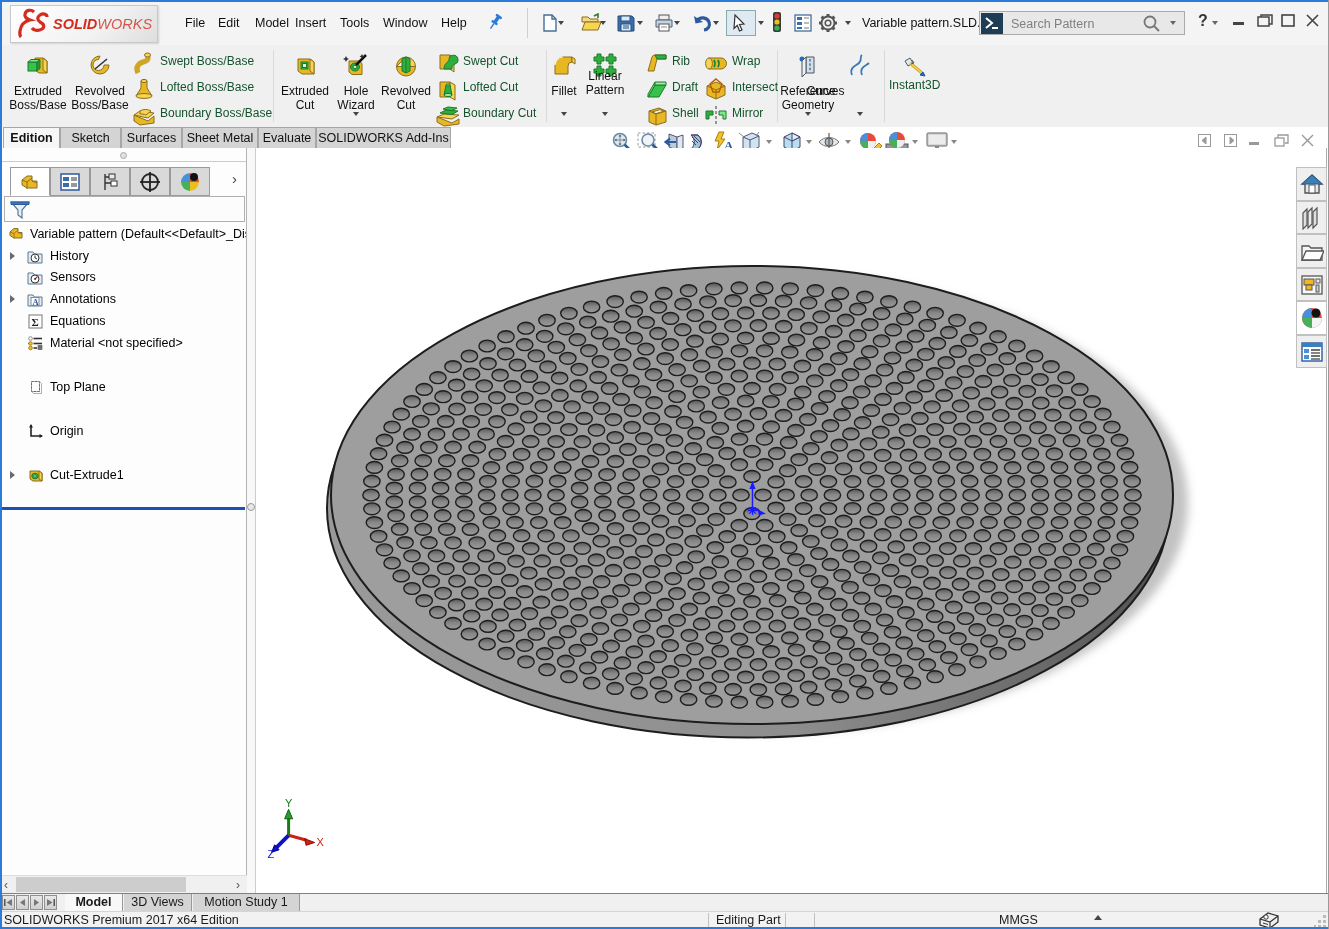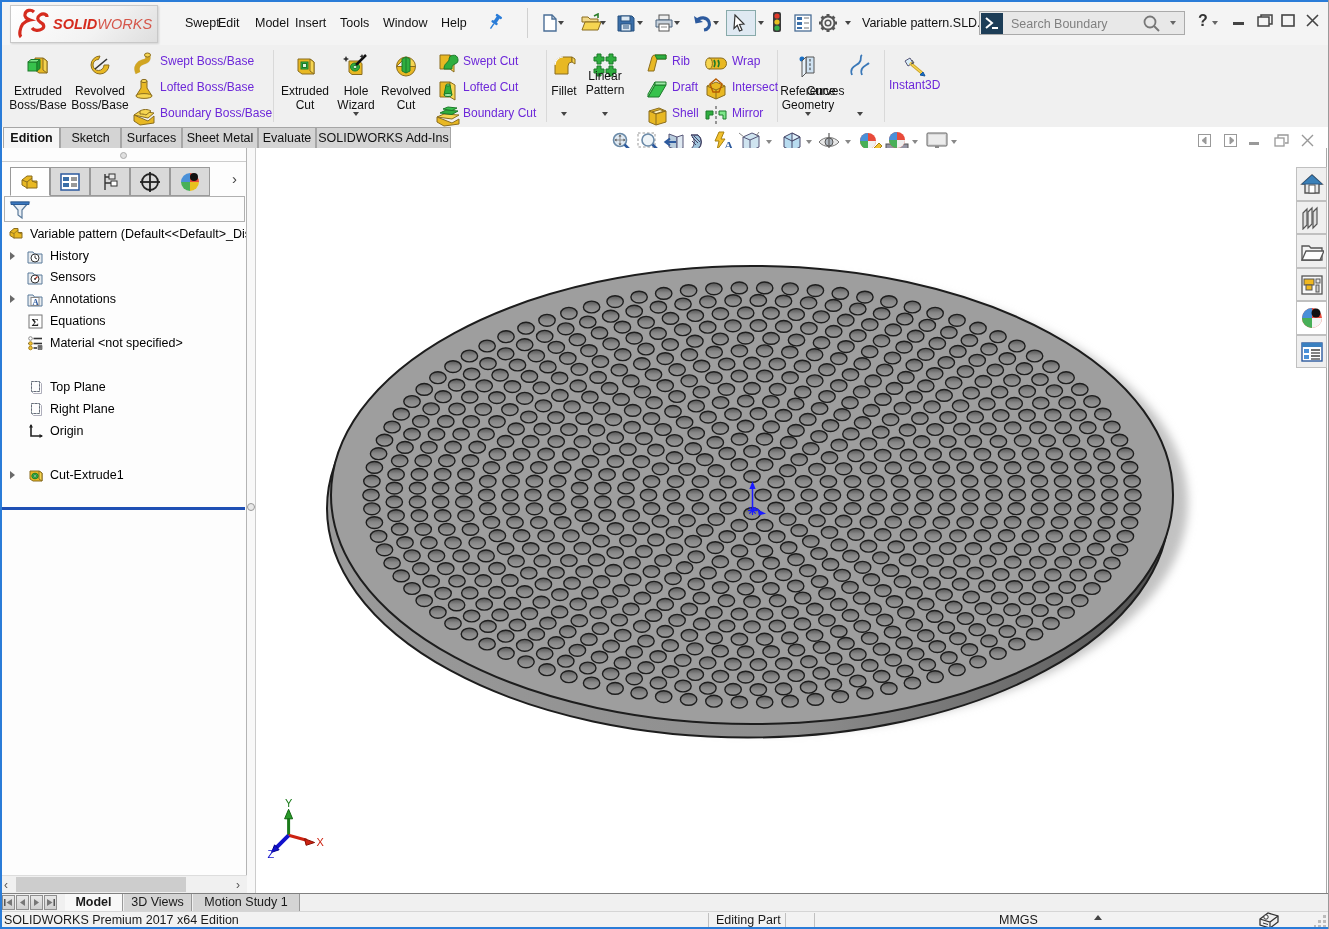--- a/index.html
+++ b/index.html
@@ -3,21 +3,21 @@
 *{margin:0;padding:0;box-sizing:border-box}
 html,body{width:1329px;height:929px;overflow:hidden}
 body{font-family:"Liberation Sans",sans-serif;font-size:13px;color:#1a1a1a;background:#fff;position:relative}
 .abs{position:absolute}
 .menubar{position:absolute;left:0;top:0;width:1329px;height:45px;background:#f4f4f4;border-top:2px solid #2a7cd8}
 .logo{position:absolute;left:10px;top:5px;width:148px;height:38px;background:linear-gradient(135deg,#ffffff 0%,#f2f2f2 60%,#dedede 100%);border:1px solid #c8c8c8;box-shadow:1px 1px 2px rgba(0,0,0,.15)}
 .menu{position:absolute;top:16px;font-size:12.5px;color:#111}
 .ribbon{position:absolute;left:0;top:45px;width:1329px;height:82px;background:#f0f0f0}
 .rsep{position:absolute;top:50px;width:1px;height:72px;background:#d9d9d9}
 .biglbl{position:absolute;text-align:center;font-size:12px;line-height:13.5px;color:#111}
-.smalllbl{position:absolute;font-size:12px;color:#6d28d9;white-space:nowrap}
+.smalllbl{position:absolute;font-size:12px;color:#14532d;white-space:nowrap}
 .caret{position:absolute;width:0;height:0;border-left:3.5px solid transparent;border-right:3.5px solid transparent;border-top:4px solid #444}
 .tabrow{position:absolute;left:0;top:127px;width:1329px;height:21px;background:#fff}
 .tab{position:absolute;top:127px;height:21px;background:#d4d4d4;border:1px solid #a6a6a6;border-bottom:none;font-size:12.5px;text-align:center;line-height:20px;color:#111}
 .tab.active{background:#f6f6f6;font-weight:bold}
 .viewport{position:absolute;left:0px;top:148px;width:1327px;height:746px;background:#fff}
 .lpanel{position:absolute;left:2px;top:148px;width:245px;height:727px;background:#fdfdfd;border-right:1px solid #b4b4b4;overflow:hidden}
 .cmtab{position:absolute;top:19px;width:40px;height:29px;background:#d9d9d9;border:1px solid #9a9a9a}
 .cmtab.active{background:#fff;border-bottom:1px solid #fff}
 .trow{position:absolute;left:0;height:22px;width:340px;font-size:12.5px;line-height:22px;color:#000;white-space:nowrap}
 .texp{position:absolute;left:8px;top:7px;width:0;height:0;border-top:4px solid transparent;border-bottom:4px solid transparent;border-left:5px solid #6a6a6a}
@@ -34,21 +34,21 @@
 .qsep{position:absolute;width:1px;background:#d0d0d0}
 </style></head><body>
 <div class="menubar"></div>
 <div class="logo"><svg width="146" height="36" viewBox="0 0 146 36">
 <g fill="none" stroke="#d52b1e">
 <path d="M23 6 C20 3 15 4 14 8 C13 11 16 13 19 14 C14 15 10 19 9 25 C8.5 28 9 30 10 31" stroke-width="3.2"></path>
 <path d="M36 11 C36 8 32 7 29 9 C26 11 26 14 29 16 C33 18 34 21 31 23 C28 25 23 25 21 22" stroke-width="3.2"></path>
 </g>
 <text x="42" y="23" font-family="Liberation Sans" font-weight="bold" font-style="italic" font-size="14.5" fill="#d52b1e">SOLID<tspan font-weight="normal" fill="#d5564a">WORKS</tspan></text>
 </svg></div>
-<div class="menu" style="left:185px">Swept</div>
+<div class="menu" style="left:185px">File</div>
 <div class="menu" style="left:218px">Edit</div>
 <div class="menu" style="left:255px">Model</div>
 <div class="menu" style="left:295px">Insert</div>
 <div class="menu" style="left:340px">Tools</div>
 <div class="menu" style="left:383px">Window</div>
 <div class="menu" style="left:441px">Help</div>
 <div class="abs" style="left:486px;top:12px"><svg width="18" height="20" viewBox="0 0 18 20" style="">
       <g transform="rotate(35 9 10)">
         <rect x="7.2" y="3" width="3.6" height="7" fill="#2a7cd8"></rect>
         <rect x="5.5" y="2" width="7" height="2.5" rx="1" fill="#2a7cd8"></rect>
@@ -121,21 +121,21 @@
       <circle cx="10" cy="10" r="6.5" fill="#f0f0f0" stroke="#555" stroke-width="2"></circle>
       <circle cx="10" cy="10" r="2.8" fill="#f4f4f4" stroke="#555" stroke-width="1.5"></circle>
     </svg></div>
 <div class="caret" style="left:845px;top:21px"></div>
 <div class="abs" style="left:862px;top:16px;font-size:12.5px;color:#111">Variable pattern.SLD...</div>
 <div class="abs" style="left:979px;top:11px;width:206px;height:24px;background:#e8e8e8;border:1px solid #aaa">
 <div class="abs" style="left:1px;top:1px;width:22px;height:21px;background:#1d3d57"><svg width="22" height="21">
         <path d="M5 5 l6 5 l-6 5" stroke="#fff" stroke-width="2" fill="none"></path>
         <line x1="11" y1="15" x2="17" y2="15" stroke="#fff" stroke-width="2"></line>
       </svg></div>
-<div class="abs" style="left:31px;top:5px;color:#808080;font-size:12.5px">Search Boundary</div>
+<div class="abs" style="left:31px;top:5px;color:#808080;font-size:12.5px">Search Pattern</div>
 <svg class="abs" style="left:162px;top:2px" width="20" height="20">
       <circle cx="8" cy="8" r="5.5" fill="none" stroke="#777" stroke-width="1.8"></circle>
       <line x1="12" y1="12" x2="17" y2="17" stroke="#777" stroke-width="2"></line>
     </svg>
 </div>
 <div class="caret" style="left:1170px;top:21px;border-top-color:#666"></div>
 <div class="abs" style="left:1198px;top:12px;font-size:16px;color:#333;font-weight:bold">?</div>
 <div class="caret" style="left:1212px;top:21px;border-top-color:#666"></div>
 <div class="abs" style="left:1233px;top:22px;width:11px;height:3px;background:#444"></div>
 <svg class="abs" style="left:1257px;top:13px" width="18" height="18">
@@ -1423,28 +1423,20 @@
       <div class="ttext">Material &lt;not specified&gt;</div>
     </div>
     <div class="trow" style="top:228px">
       <div class="ticon"><svg width="17" height="17" viewBox="0 0 17 17" style="">
           <path d="M4.5 2.5 l8 0 l0 10 l-8 0 Z" fill="none" stroke="#9aa" stroke-width="1"></path>
 <path d="M4.5 2.5 l8 0 l0 10 l-8 0 Z" fill="none" stroke="#667" stroke-width="1" stroke-dasharray="2 1.6"></path>
 <path d="M12.5 2.5 l2 2 l0 10 l-8 0 l-2 -2" fill="none" stroke="#99a" stroke-width="0.8"></path>
         </svg></div>
       <div class="ttext">Top Plane</div>
     </div>
-    <div class="trow" style="top:250px">
-      <div class="ticon"><svg width="17" height="17" viewBox="0 0 17 17" style="">
-          <path d="M4.5 2.5 l8 0 l0 10 l-8 0 Z" fill="none" stroke="#9aa" stroke-width="1"></path>
-<path d="M4.5 2.5 l8 0 l0 10 l-8 0 Z" fill="none" stroke="#667" stroke-width="1" stroke-dasharray="2 1.6"></path>
-<path d="M12.5 2.5 l2 2 l0 10 l-8 0 l-2 -2" fill="none" stroke="#99a" stroke-width="0.8"></path>
-        </svg></div>
-      <div class="ttext">Right Plane</div>
-    </div>
     <div class="trow" style="top:272px">
       <div class="ticon"><svg width="17" height="17" viewBox="0 0 17 17" style="">
           <path d="M4 2 l0 11 l11 0" fill="none" stroke="#222" stroke-width="1.6"></path>
 <path d="M4 1 l-2 3.5 l4 0 Z" fill="#222"></path>
 <path d="M16 13 l-3.5 -2 l0 4 Z" fill="#222"></path>
         </svg></div>
       <div class="ttext">Origin</div>
     </div>
     <div class="trow" style="top:316px">
       <div class="texp"></div>

